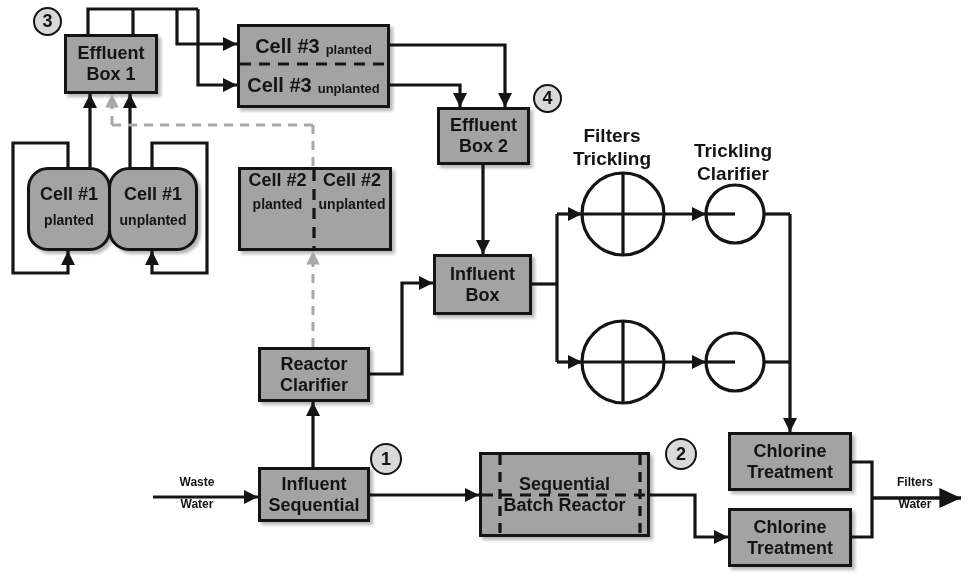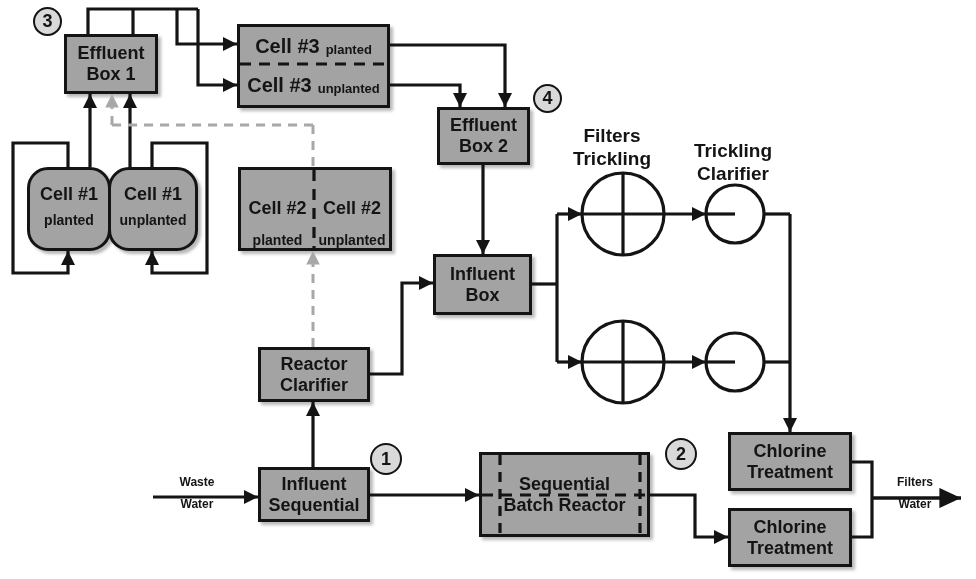--- a/index.html
+++ b/index.html
@@ -18,21 +18,21 @@
   .cell-main{font-size:18px;line-height:20px;white-space:nowrap;}
   .cell-sub{font-size:14px;line-height:16px;margin-top:8px;white-space:nowrap;}
   .cell3row{
     position:absolute;left:0;width:100%;height:50%;display:flex;align-items:center;
     justify-content:center;gap:6px;white-space:nowrap;
   }
   .cell3row .main{font-size:20px;font-weight:bold;}
   .cell3row .sub{font-size:13px;font-weight:bold;padding-top:5px;}
   .cell2half{
     position:absolute;top:0;height:100%;display:flex;flex-direction:column;
-    align-items:center;justify-content:flex-end;gap:8px;
+    align-items:center;justify-content:flex-start;
   }
   .cell2half .cell-sub{margin-top:6px;}
   .flabel{
     position:absolute;font-weight:bold;text-align:center;z-index:1;
     font-size:19px;line-height:23px;white-space:nowrap;
   }
   .flabel.small{font-size:12px;line-height:22px;}
   .numcircle{
     position:absolute;border-radius:50%;background:#d9d9d9;border:2.5px solid #141414;
     box-sizing:border-box;display:flex;align-items:center;justify-content:center;

